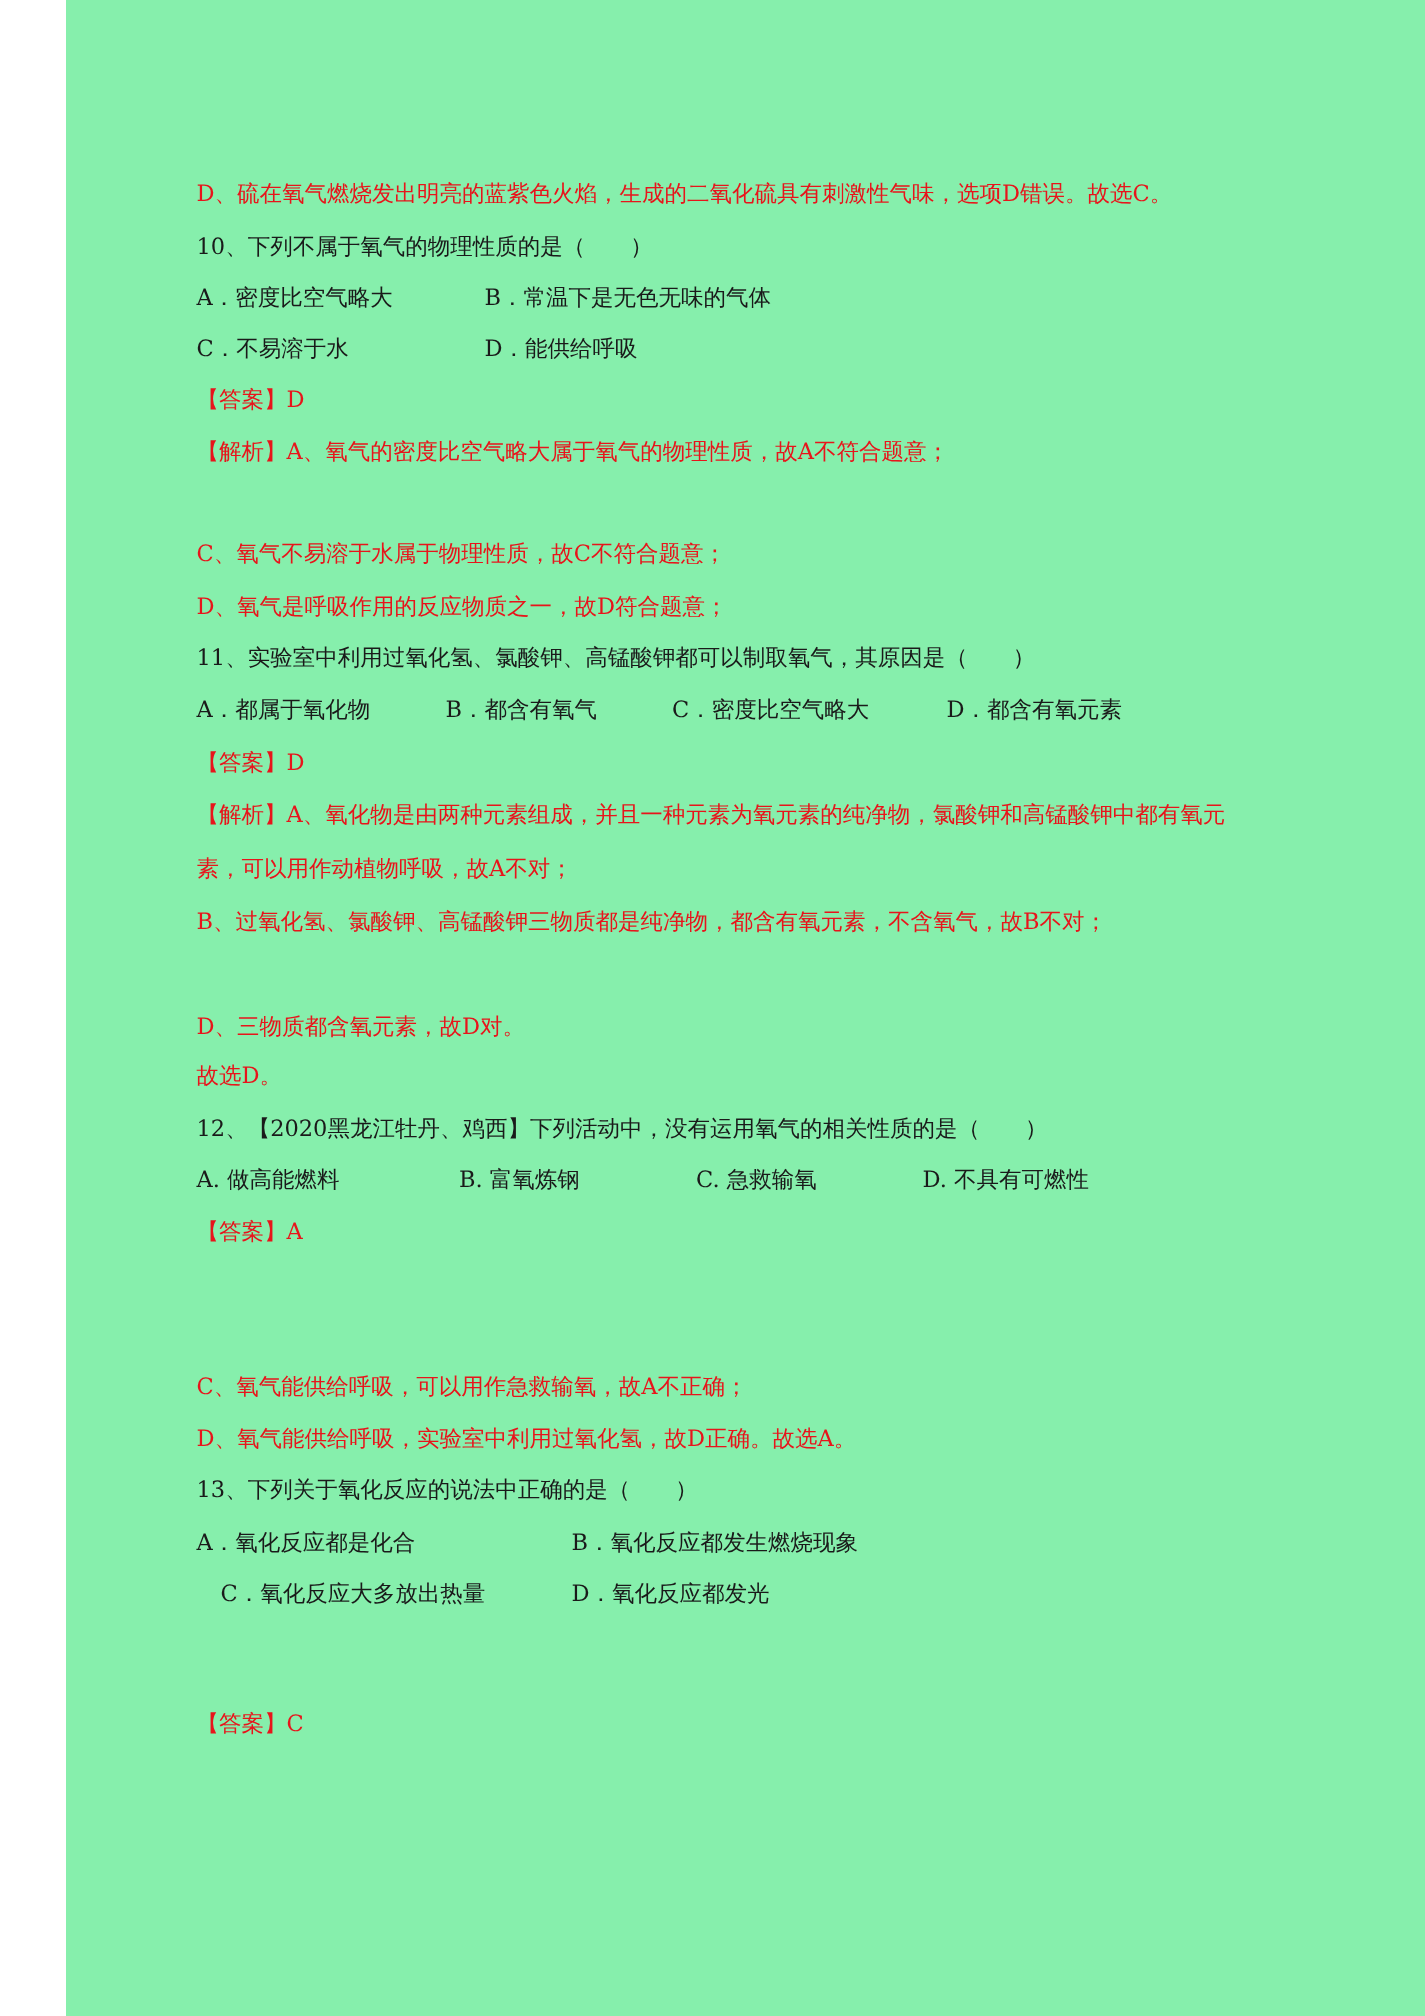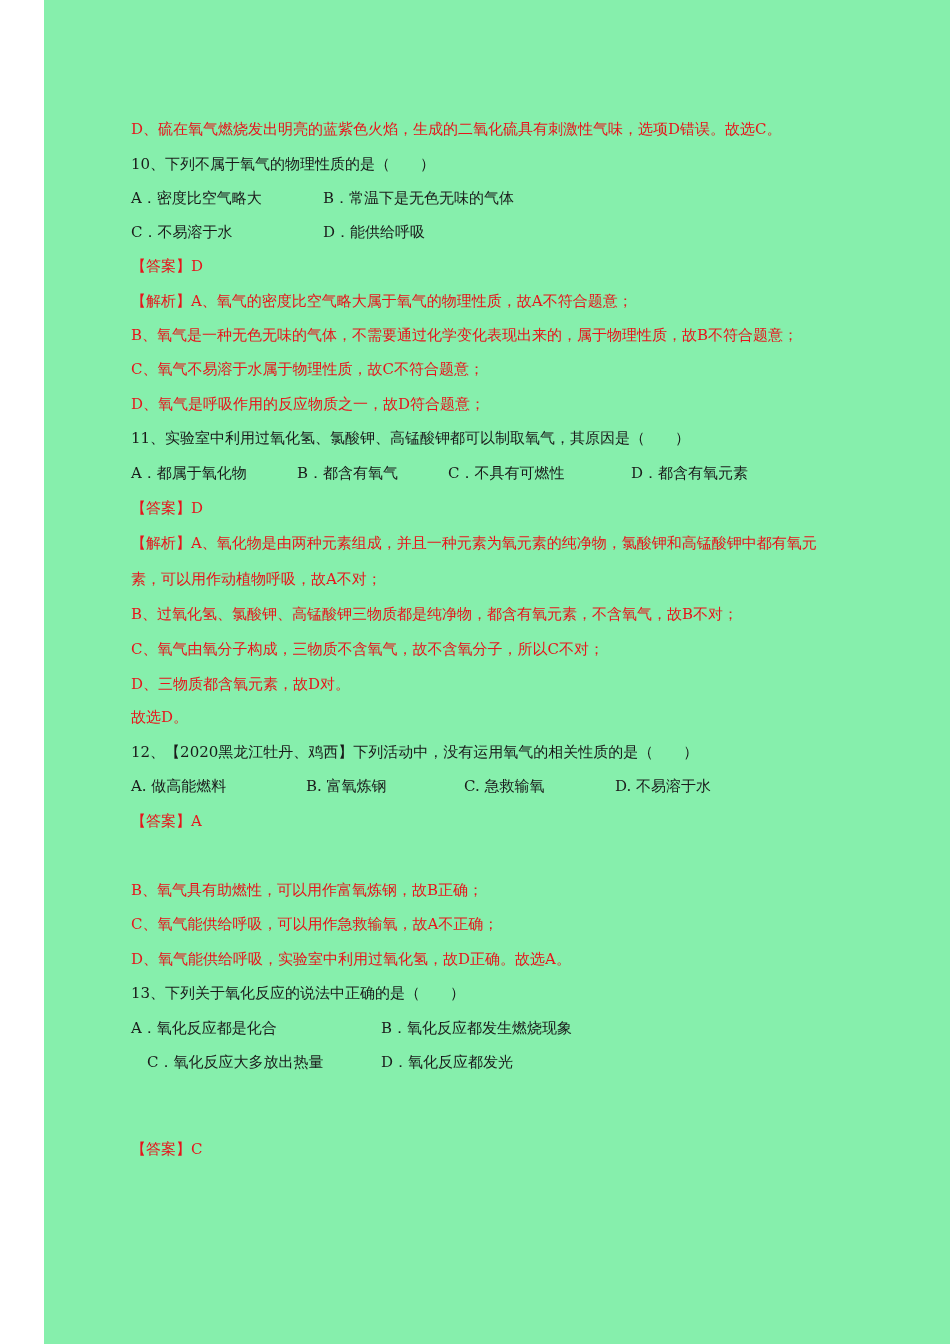--- a/index.html
+++ b/index.html
@@ -22,48 +22,45 @@
   <div class="line dark" style="top:188px; width:800px;">
     <span class="opt" style="left:0;">A．密度比空气略大</span>
     <span class="opt" style="left:192px;">B．常温下是无色无味的气体</span>
   </div>
   <div class="line dark" style="top:222px; width:800px;">
     <span class="opt" style="left:0;">C．不易溶于水</span>
     <span class="opt" style="left:192px;">D．能供给呼吸</span>
   </div>
   <div class="line red" style="top:256px;">【答案】D</div>
   <div class="line red" style="top:291px;">【解析】A、氧气的密度比空气略大属于氧气的物理性质，故A不符合题意；</div>
-  <div class="line red" style="top:325px;">B、氧气是一种无色无味的气体，不需要通过化学变化表现出来的，属于物理性质，故B不符合题意；</div>
   <div class="line red" style="top:359px;">C、氧气不易溶于水属于物理性质，故C不符合题意；</div>
   <div class="line red" style="top:394px;">D、氧气是呼吸作用的反应物质之一，故D符合题意；</div>
 
   <div class="line dark" style="top:428px;">11、实验室中利用过氧化氢、氯酸钾、高锰酸钾都可以制取氧气，其原因是（　　）</div>
   <div class="line dark" style="top:463px; width:800px;">
     <span class="opt" style="left:0;">A．都属于氧化物</span>
     <span class="opt" style="left:166px;">B．都含有氧气</span>
-    <span class="opt" style="left:317px;">C．不具有可燃性</span>
+    <span class="opt" style="left:317px;">C．密度比空气略大</span>
     <span class="opt" style="left:500px;">D．都含有氧元素</span>
   </div>
   <div class="line red" style="top:498px;">【答案】D</div>
   <div class="line red" style="top:533px;">【解析】A、氧化物是由两种元素组成，并且一种元素为氧元素的纯净物，氯酸钾和高锰酸钾中都有氧元</div>
   <div class="line red" style="top:569px;">素，可以用作动植物呼吸，故A不对；</div>
   <div class="line red" style="top:604px;">B、过氧化氢、氯酸钾、高锰酸钾三物质都是纯净物，都含有氧元素，不含氧气，故B不对；</div>
-  <div class="line red" style="top:639px;">C、氧气由氧分子构成，三物质不含氧气，故不含氧分子，所以C不对；</div>
   <div class="line red" style="top:674px;">D、三物质都含氧元素，故D对。</div>
   <div class="line red" style="top:707px;">故选D。</div>
 
   <div class="line dark" style="top:742px;">12、【2020黑龙江牡丹、鸡西】下列活动中，没有运用氧气的相关性质的是（　　）</div>
   <div class="line dark" style="top:776px; width:800px;">
     <span class="opt" style="left:0;">A. 做高能燃料</span>
     <span class="opt" style="left:175px;">B. 富氧炼钢</span>
     <span class="opt" style="left:333px;">C. 急救输氧</span>
-    <span class="opt" style="left:484px;">D. 不易溶于水</span>
+    <span class="opt" style="left:484px;">D. 不具有可燃性</span>
   </div>
   <div class="line red" style="top:811px;">【答案】A</div>
-  <div class="line red" style="top:880px;">B、氧气具有助燃性，可以用作富氧炼钢，故B正确；</div>
   <div class="line red" style="top:914px;">C、氧气能供给呼吸，可以用作急救输氧，故A不正确；</div>
   <div class="line red" style="top:949px;">D、氧气能供给呼吸，实验室中利用过氧化氢，故D正确。故选A。</div>
 
   <div class="line dark" style="top:983px;">13、下列关于氧化反应的说法中正确的是（　　）</div>
   <div class="line dark" style="top:1018px; width:800px;">
     <span class="opt" style="left:0;">A．氧化反应都是化合</span>
     <span class="opt" style="left:250px;">B．氧化反应都发生燃烧现象</span>
   </div>
   <div class="line dark" style="top:1052px; width:800px;">
     <span class="opt" style="left:16px;">C．氧化反应大多放出热量</span>

